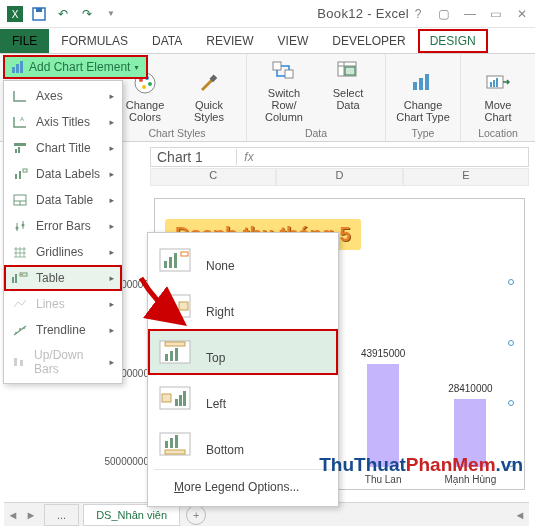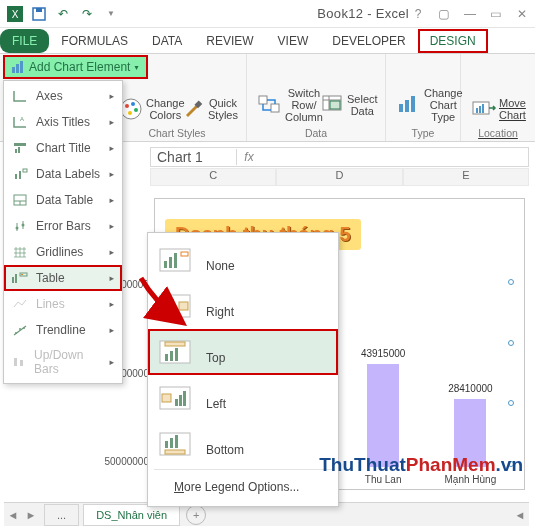--- a/index.html
+++ b/index.html
@@ -24,30 +24,30 @@
   }
   .qat { display: flex; gap: 2px; align-items: center; }
   .qat-btn { width: 22px; height: 22px; display:flex; align-items:center; justify-content:center; color:#217346; }
   .title { flex:1; text-align:right; font-size:13px; color:#555; letter-spacing:0.3px;}
   .winbtns { display:flex; gap:8px; color:#888; }
   .winbtns span { width:18px; text-align:center; }
 
   
   .tabs { height:26px; display:flex; align-items:flex-end; padding-left:0; background:#fff; border-bottom:1px solid #d4d4d4;}
   .tab { padding:5px 12px; font-size:12px; color:#444; cursor:pointer; }
-  .tab.file { background:#217346; color:#86efac;border-radius:9px; }
+  .tab.file { background:#217346; color:#000000; }
   .tab.design { color:#217346; }
   .tab.design.hl { border:2px solid #c00; padding:3px 10px; }
 
   
   .ribbon { height:88px; display:flex; background:#f7f7f7; border-bottom:1px solid #d4d4d4; position:relative;}
   .ribbon-left { width:160px; }
   .ribgroup { display:flex; flex-direction:column; align-items:center; justify-content:flex-end; padding:4px 10px 2px; border-right:1px solid #e3e3e3; }
   .ribgroup .icons { display:flex; gap:10px; }
-  .ribgroup .iconbtn { display:flex; align-items:center; width:54px; font-size:11px; color:#444; gap:2px;}
+  .ribgroup .iconbtn { display:flex; flex-direction:column; align-items:center; width:54px; font-size:11px; color:#444; gap:2px;}
   .ribgroup .iconbtn small { display:block; font-size:11px; line-height:12px; text-align:center;}
   .ribgroup .grouplabel { font-size:10.5px; color:#777; margin-top:4px; }
   .ico-svg { width:28px; height:28px; display:flex; align-items:center; justify-content:center; }
 
   
   .ace-btn {
     position:absolute; top:55px; left:3px;
     border:2px solid #c00; background:#86efac;
     padding:3px 8px 3px 6px;
     font-size:12px; color:#217346;
@@ -246,21 +246,21 @@
               <rect x="3" y="10" width="4" height="8" fill="#4f98c9"></rect>
               <rect x="9" y="6" width="4" height="12" fill="#4f98c9"></rect>
               <rect x="15" y="2" width="4" height="16" fill="#4f98c9"></rect>
             </svg>
         </span>
         <small>Change Chart Type</small>
       </div>
     </div>
     <div class="grouplabel">Type</div>
   </div>
-  <div class="ribgroup" style="border-right:none;text-decoration:underline;">
+  <div class="ribgroup" style="border-right:none;">
     <div class="icons">
       <div class="iconbtn">
         <span class="ico-svg">
           <svg width="26" height="22" viewBox="0 0 26 22">
               <rect x="2" y="4" width="16" height="12" fill="#fff" stroke="#888"></rect>
               <rect x="5" y="10" width="2" height="5" fill="#4f98c9"></rect>
               <rect x="8" y="8" width="2" height="7" fill="#4f98c9"></rect>
               <rect x="11" y="6" width="2" height="9" fill="#4f98c9"></rect>
               <path d="M18 10 L24 10 M22 8 L24 10 L22 12" stroke="#2e7d4f" fill="none" stroke-width="1.5"></path>
             </svg>

